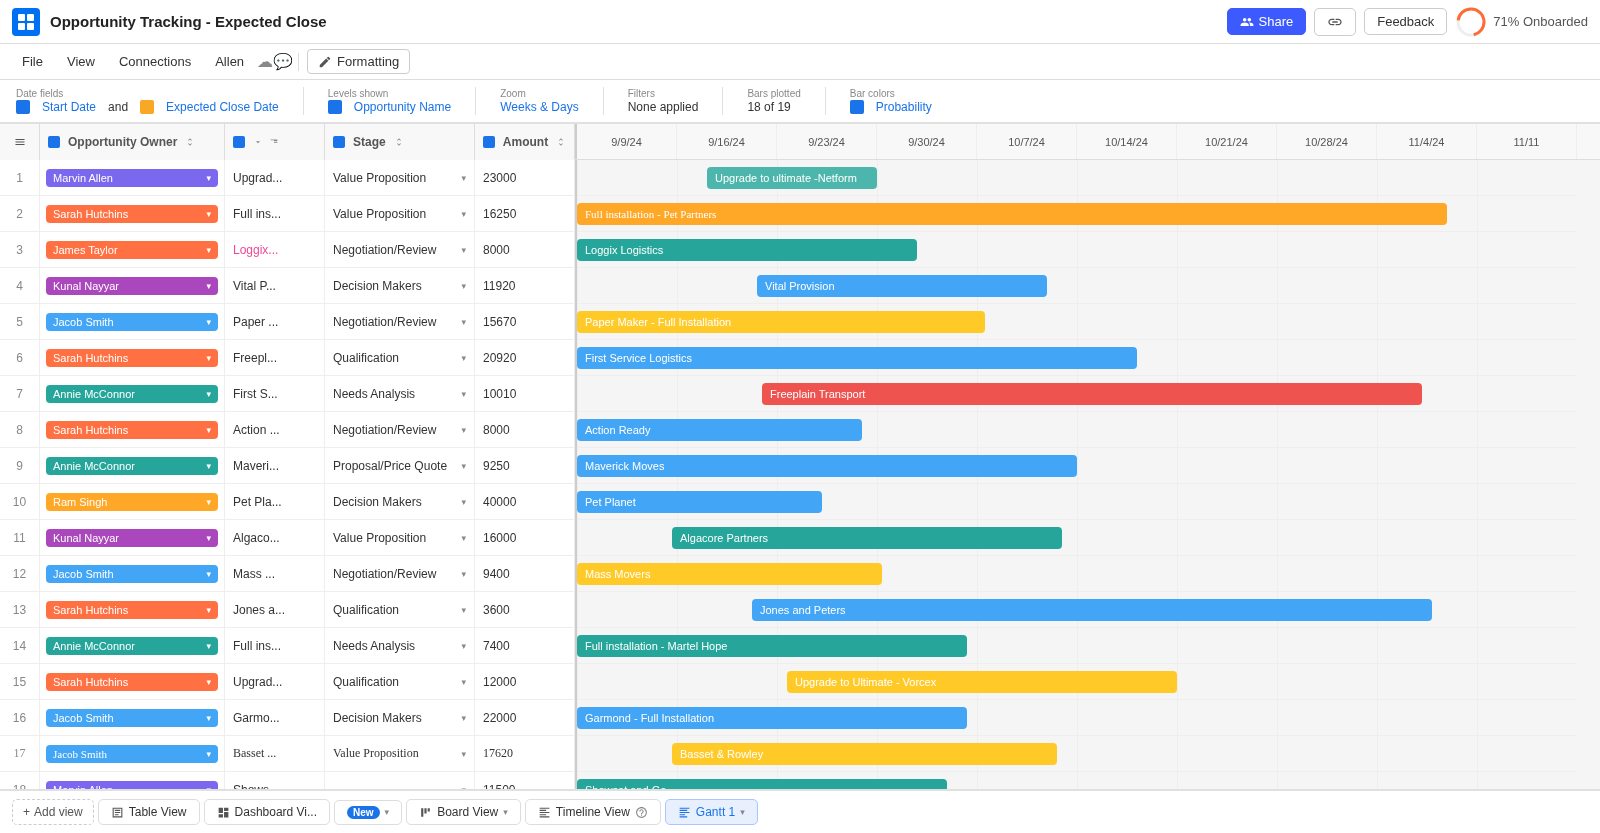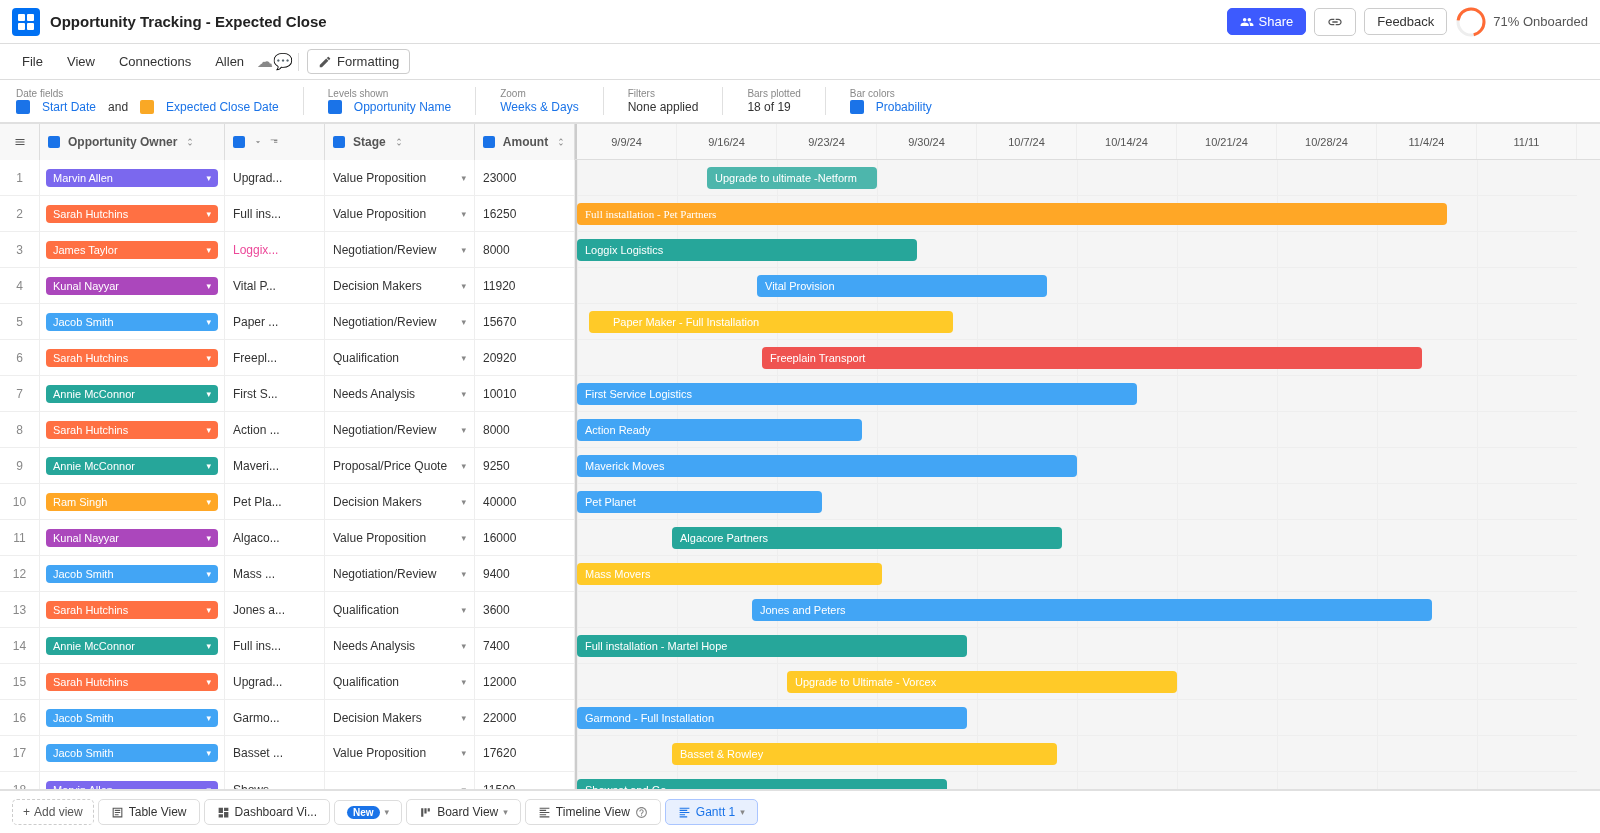--- a/index.html
+++ b/index.html
@@ -508,21 +508,21 @@
               <span style="font-size: 9px;">▾</span>
             </div>
           </div>
           <div class="cell opp" style="display: flex; align-items: center; width: 100px; height: 36px; border-right: 1px solid rgb(238, 238, 238); padding: 0px 8px; font-size: 12px; color: rgb(51, 51, 51); overflow: hidden; white-space: nowrap;">Garmo...</div>
           <div class="cell stage" style="display: flex; align-items: center; justify-content: space-between; width: 150px; height: 36px; border-right: 1px solid rgb(238, 238, 238); padding: 0px 8px; font-size: 12px; color: rgb(51, 51, 51);">
             <span>Decision Makers</span>
             <span style="font-size: 9px; color: rgb(136, 136, 136);">▾</span>
           </div>
           <div class="cell amount" style="display: flex; align-items: center; width: 100px; height: 36px; border-right: 1px solid rgb(238, 238, 238); padding: 0px 8px; font-size: 12px; color: rgb(51, 51, 51);">22000</div>
         </div>
-        <div class="data-row" style="display: flex; height: 36px; border-bottom: 1px solid rgb(238, 238, 238); align-items: flex-end; background: rgb(255, 255, 255);">
+        <div class="data-row" style="display: flex; height: 36px; border-bottom: 1px solid rgb(238, 238, 238); align-items: center; background: rgb(255, 255, 255); font-family: Liberation Serif, serif;">
           <div class="cell row-num" style="display: flex; align-items: center; justify-content: center; width: 40px; height: 36px; border-right: 1px solid rgb(238, 238, 238); font-size: 12px; color: rgb(136, 136, 136);">17</div>
           <div class="cell owner" style="display: flex; align-items: center; width: 185px; height: 36px; border-right: 1px solid rgb(238, 238, 238); padding: 0px 6px;">
             <div class="owner-badge" style="background: rgb(66, 165, 245); border-radius: 4px; padding: 3px 7px; color: rgb(255, 255, 255); font-size: 11px; font-weight: 500; display: flex; align-items: center; justify-content: space-between; width: 100%;">
               <span>Jacob Smith</span>
               <span style="font-size: 9px;">▾</span>
             </div>
           </div>
           <div class="cell opp" style="display: flex; align-items: center; width: 100px; height: 36px; border-right: 1px solid rgb(238, 238, 238); padding: 0px 8px; font-size: 12px; color: rgb(51, 51, 51); overflow: hidden; white-space: nowrap;">Basset ...</div>
           <div class="cell stage" style="display: flex; align-items: center; justify-content: space-between; width: 150px; height: 36px; border-right: 1px solid rgb(238, 238, 238); padding: 0px 8px; font-size: 12px; color: rgb(51, 51, 51);">
             <span>Value Proposition</span>
@@ -605,47 +605,47 @@
             <div style="position: absolute; left: 0px; top: 0px; bottom: 0px; width: 1px; background: rgb(238, 238, 238);"></div>
             <div style="position: absolute; left: 100px; top: 0px; bottom: 0px; width: 1px; background: rgb(238, 238, 238);"></div>
             <div style="position: absolute; left: 200px; top: 0px; bottom: 0px; width: 1px; background: rgb(238, 238, 238);"></div>
             <div style="position: absolute; left: 300px; top: 0px; bottom: 0px; width: 1px; background: rgb(238, 238, 238);"></div>
             <div style="position: absolute; left: 400px; top: 0px; bottom: 0px; width: 1px; background: rgb(238, 238, 238);"></div>
             <div style="position: absolute; left: 500px; top: 0px; bottom: 0px; width: 1px; background: rgb(238, 238, 238);"></div>
             <div style="position: absolute; left: 600px; top: 0px; bottom: 0px; width: 1px; background: rgb(238, 238, 238);"></div>
             <div style="position: absolute; left: 700px; top: 0px; bottom: 0px; width: 1px; background: rgb(238, 238, 238);"></div>
             <div style="position: absolute; left: 800px; top: 0px; bottom: 0px; width: 1px; background: rgb(238, 238, 238);"></div>
             <div style="position: absolute; left: 900px; top: 0px; bottom: 0px; width: 1px; background: rgb(238, 238, 238);"></div>
-            <div class="gantt-bar" style="position: absolute; left: 12px; width: 364px; height: 22px; top: 7px; border-radius: 4px; background: rgb(255, 202, 40); display: flex; align-items: center; padding: 0px 24px; font-size: 11px; color: rgb(255, 255, 255); font-weight: 500; white-space: nowrap; overflow: hidden; cursor: pointer;">Paper Maker - Full Installation</div>
+            <div class="gantt-bar" style="position: absolute; left: 0px; width: 408px; height: 22px; top: 7px; border-radius: 4px; background: rgb(255, 202, 40); display: flex; align-items: center; padding: 0px 8px; font-size: 11px; color: rgb(255, 255, 255); font-weight: 500; white-space: nowrap; overflow: hidden; cursor: pointer;">Paper Maker - Full Installation</div>
+          </div>
+          <div style="position: relative; height: 36px; border-bottom: 1px solid rgb(238, 238, 238); width: 1000px;">
+            <div style="position: absolute; left: 0px; top: 0px; bottom: 0px; width: 1px; background: rgb(238, 238, 238);"></div>
+            <div style="position: absolute; left: 100px; top: 0px; bottom: 0px; width: 1px; background: rgb(238, 238, 238);"></div>
+            <div style="position: absolute; left: 200px; top: 0px; bottom: 0px; width: 1px; background: rgb(238, 238, 238);"></div>
+            <div style="position: absolute; left: 300px; top: 0px; bottom: 0px; width: 1px; background: rgb(238, 238, 238);"></div>
+            <div style="position: absolute; left: 400px; top: 0px; bottom: 0px; width: 1px; background: rgb(238, 238, 238);"></div>
+            <div style="position: absolute; left: 500px; top: 0px; bottom: 0px; width: 1px; background: rgb(238, 238, 238);"></div>
+            <div style="position: absolute; left: 600px; top: 0px; bottom: 0px; width: 1px; background: rgb(238, 238, 238);"></div>
+            <div style="position: absolute; left: 700px; top: 0px; bottom: 0px; width: 1px; background: rgb(238, 238, 238);"></div>
+            <div style="position: absolute; left: 800px; top: 0px; bottom: 0px; width: 1px; background: rgb(238, 238, 238);"></div>
+            <div style="position: absolute; left: 900px; top: 0px; bottom: 0px; width: 1px; background: rgb(238, 238, 238);"></div>
+            <div class="gantt-bar" style="position: absolute; left: 0px; width: 560px; height: 22px; top: 7px; border-radius: 4px; background: rgb(66, 165, 245); display: flex; align-items: center; padding: 0px 8px; font-size: 11px; color: rgb(255, 255, 255); font-weight: 500; white-space: nowrap; overflow: hidden; cursor: pointer;">First Service Logistics</div>
           </div>
           <div style="position: relative; height: 36px; border-bottom: 1px solid rgb(238, 238, 238); width: 1000px;">
             <div style="position: absolute; left: 0px; top: 0px; bottom: 0px; width: 1px; background: rgb(238, 238, 238);"></div>
             <div style="position: absolute; left: 100px; top: 0px; bottom: 0px; width: 1px; background: rgb(238, 238, 238);"></div>
             <div style="position: absolute; left: 200px; top: 0px; bottom: 0px; width: 1px; background: rgb(238, 238, 238);"></div>
             <div style="position: absolute; left: 300px; top: 0px; bottom: 0px; width: 1px; background: rgb(238, 238, 238);"></div>
             <div style="position: absolute; left: 400px; top: 0px; bottom: 0px; width: 1px; background: rgb(238, 238, 238);"></div>
             <div style="position: absolute; left: 500px; top: 0px; bottom: 0px; width: 1px; background: rgb(238, 238, 238);"></div>
             <div style="position: absolute; left: 600px; top: 0px; bottom: 0px; width: 1px; background: rgb(238, 238, 238);"></div>
             <div style="position: absolute; left: 700px; top: 0px; bottom: 0px; width: 1px; background: rgb(238, 238, 238);"></div>
             <div style="position: absolute; left: 800px; top: 0px; bottom: 0px; width: 1px; background: rgb(238, 238, 238);"></div>
             <div style="position: absolute; left: 900px; top: 0px; bottom: 0px; width: 1px; background: rgb(238, 238, 238);"></div>
             <div class="gantt-bar" style="position: absolute; left: 185px; width: 660px; height: 22px; top: 7px; border-radius: 4px; background: rgb(239, 83, 80); display: flex; align-items: center; padding: 0px 8px; font-size: 11px; color: rgb(255, 255, 255); font-weight: 500; white-space: nowrap; overflow: hidden; cursor: pointer;">Freeplain Transport</div>
-          </div>
-          <div style="position: relative; height: 36px; border-bottom: 1px solid rgb(238, 238, 238); width: 1000px;">
-            <div style="position: absolute; left: 0px; top: 0px; bottom: 0px; width: 1px; background: rgb(238, 238, 238);"></div>
-            <div style="position: absolute; left: 100px; top: 0px; bottom: 0px; width: 1px; background: rgb(238, 238, 238);"></div>
-            <div style="position: absolute; left: 200px; top: 0px; bottom: 0px; width: 1px; background: rgb(238, 238, 238);"></div>
-            <div style="position: absolute; left: 300px; top: 0px; bottom: 0px; width: 1px; background: rgb(238, 238, 238);"></div>
-            <div style="position: absolute; left: 400px; top: 0px; bottom: 0px; width: 1px; background: rgb(238, 238, 238);"></div>
-            <div style="position: absolute; left: 500px; top: 0px; bottom: 0px; width: 1px; background: rgb(238, 238, 238);"></div>
-            <div style="position: absolute; left: 600px; top: 0px; bottom: 0px; width: 1px; background: rgb(238, 238, 238);"></div>
-            <div style="position: absolute; left: 700px; top: 0px; bottom: 0px; width: 1px; background: rgb(238, 238, 238);"></div>
-            <div style="position: absolute; left: 800px; top: 0px; bottom: 0px; width: 1px; background: rgb(238, 238, 238);"></div>
-            <div style="position: absolute; left: 900px; top: 0px; bottom: 0px; width: 1px; background: rgb(238, 238, 238);"></div>
-            <div class="gantt-bar" style="position: absolute; left: 0px; width: 560px; height: 22px; top: 7px; border-radius: 4px; background: rgb(66, 165, 245); display: flex; align-items: center; padding: 0px 8px; font-size: 11px; color: rgb(255, 255, 255); font-weight: 500; white-space: nowrap; overflow: hidden; cursor: pointer;">First Service Logistics</div>
           </div>
           <div style="position: relative; height: 36px; border-bottom: 1px solid rgb(238, 238, 238); width: 1000px;">
             <div style="position: absolute; left: 0px; top: 0px; bottom: 0px; width: 1px; background: rgb(238, 238, 238);"></div>
             <div style="position: absolute; left: 100px; top: 0px; bottom: 0px; width: 1px; background: rgb(238, 238, 238);"></div>
             <div style="position: absolute; left: 200px; top: 0px; bottom: 0px; width: 1px; background: rgb(238, 238, 238);"></div>
             <div style="position: absolute; left: 300px; top: 0px; bottom: 0px; width: 1px; background: rgb(238, 238, 238);"></div>
             <div style="position: absolute; left: 400px; top: 0px; bottom: 0px; width: 1px; background: rgb(238, 238, 238);"></div>
             <div style="position: absolute; left: 500px; top: 0px; bottom: 0px; width: 1px; background: rgb(238, 238, 238);"></div>
             <div style="position: absolute; left: 600px; top: 0px; bottom: 0px; width: 1px; background: rgb(238, 238, 238);"></div>
             <div style="position: absolute; left: 700px; top: 0px; bottom: 0px; width: 1px; background: rgb(238, 238, 238);"></div>

